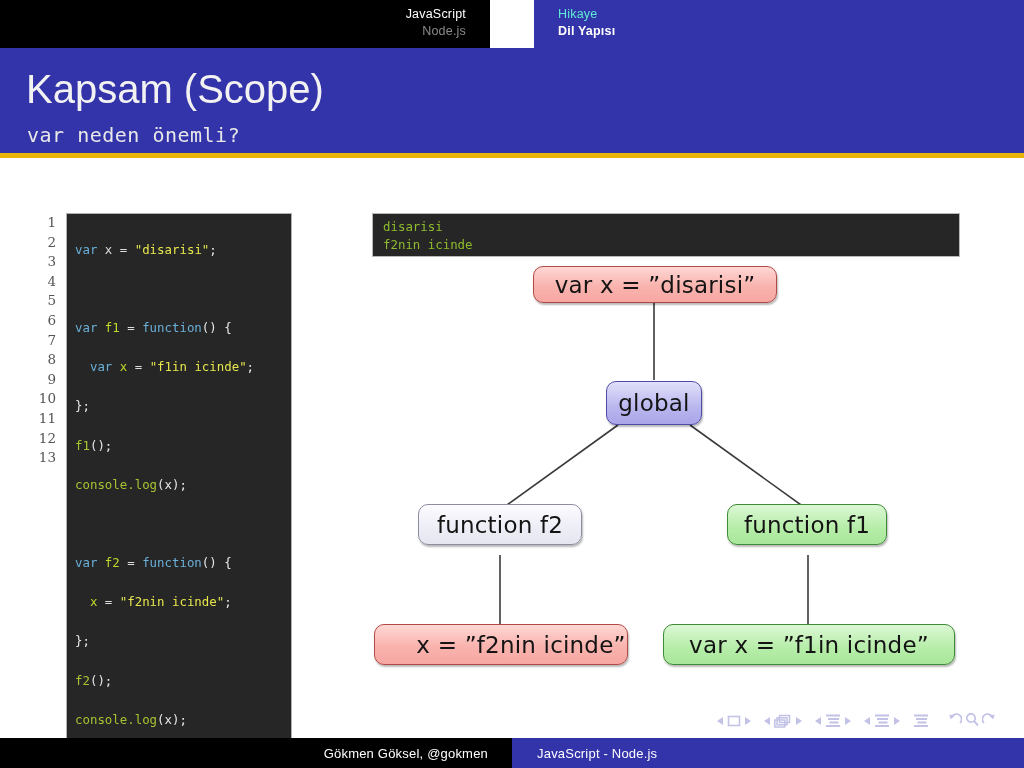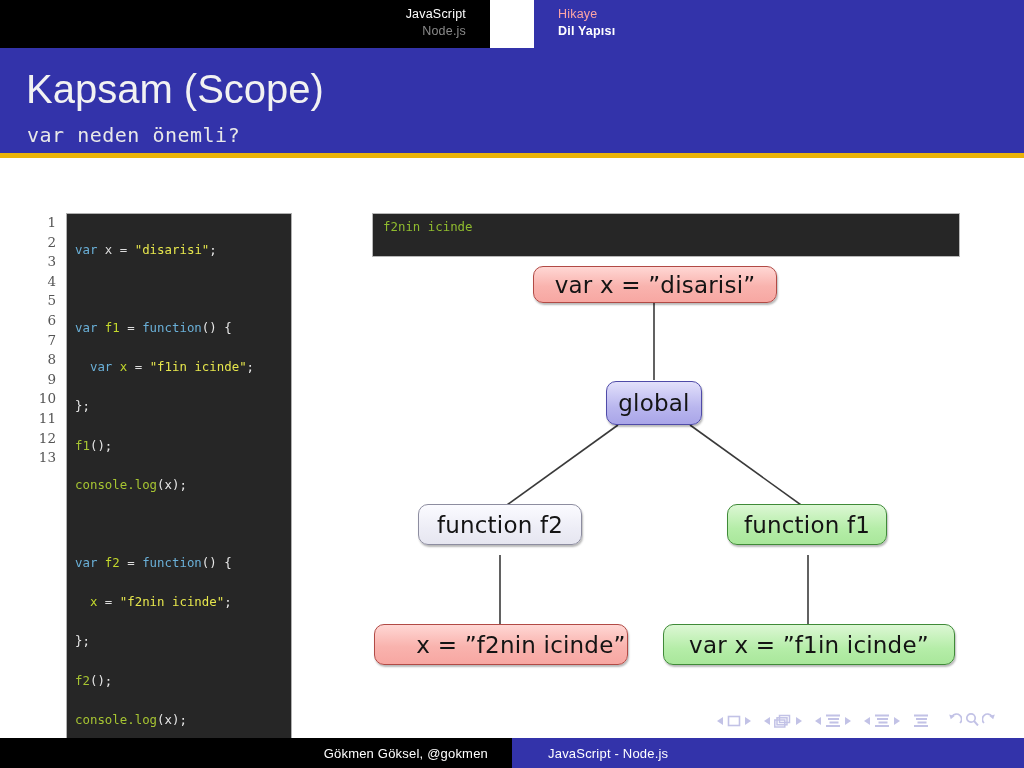--- a/index.html
+++ b/index.html
@@ -33,21 +33,21 @@
 
   .head-sec {
     position: absolute;
     font-size: 12.5px;
     line-height: 17px;
     letter-spacing: 0.2px;
     white-space: nowrap;
   }
   .hl-1 { right: 24px; top: 6px;  color: #ffffff; }
   .hl-2 { right: 24px; top: 23px; color: #8a8a8a; }
-  .hr-1 { left: 24px;  top: 6px;  color: #fca5a5; }
+  .hr-1 { left: 24px;  top: 6px;  color: #5eead4; }
   .hr-2 { left: 24px;  top: 23px; color: #ffffff; font-weight: bold; }
 
   
   #titleband {
     position: absolute;
     left: 0; top: 48px;
     width: 1024px; height: 110px;
     background: #3333aa;
     border-bottom: 5px solid #eab308;
     box-sizing: border-box;
@@ -199,21 +199,21 @@
   }
   .foot-left  { background: #000000; justify-content: flex-end; }
   .foot-right { background: #3333aa; justify-content: flex-start; }
   .foot-txt {
     font-size: 13px;
     color: #ffffff;
     white-space: nowrap;
     letter-spacing: 0.2px;
   }
   .foot-left .foot-txt  { padding-right: 24px; }
-  .foot-right .foot-txt { padding-left: 36px; }
+  .foot-right .foot-txt { padding-left: 25px; }
 </style>
 </head>
 <body>
 
 <div id="headbar">
   <div class="head-half head-left">
     <div class="head-sec hl-1">JavaScript</div>
     <div class="head-sec hl-2">Node.js</div>
   </div>
   <div class="head-half head-right">
@@ -255,21 +255,21 @@
 <div class="ln"> </div>
 <div class="ln"><span class="kw">var</span><span class="id"> f2 </span><span class="op">= </span><span class="kw">function</span><span class="pn">() {</span></div>
 <div class="ln"><span class="pn">  </span><span class="id">x </span><span class="op">= </span><span class="str">"f2nin icinde"</span><span class="pn">;</span></div>
 <div class="ln"><span class="pn">};</span></div>
 <div class="ln"><span class="fn">f2</span><span class="pn">();</span></div>
 <div class="ln"><span class="me">console.log</span><span class="pn">(x);</span></div>
     </div>
   </div>
 </div>
 
-<div id="console"><div>f2nin icinde</div></div>
+<div id="console"><div>disarisi</div><div>f2nin icinde</div></div>
 
 <div id="diagram">
   <svg class="edges" viewBox="0 0 640 420">
     <line x1="294" y1="42" x2="294" y2="125" stroke="#3a3a3a" stroke-width="1.6"></line>
     <line x1="258" y1="170" x2="140" y2="255" stroke="#3a3a3a" stroke-width="1.6"></line>
     <line x1="330" y1="170" x2="448" y2="255" stroke="#3a3a3a" stroke-width="1.6"></line>
     <line x1="140" y1="300" x2="140" y2="375" stroke="#3a3a3a" stroke-width="1.6"></line>
     <line x1="448" y1="300" x2="448" y2="375" stroke="#3a3a3a" stroke-width="1.6"></line>
   </svg>
 

